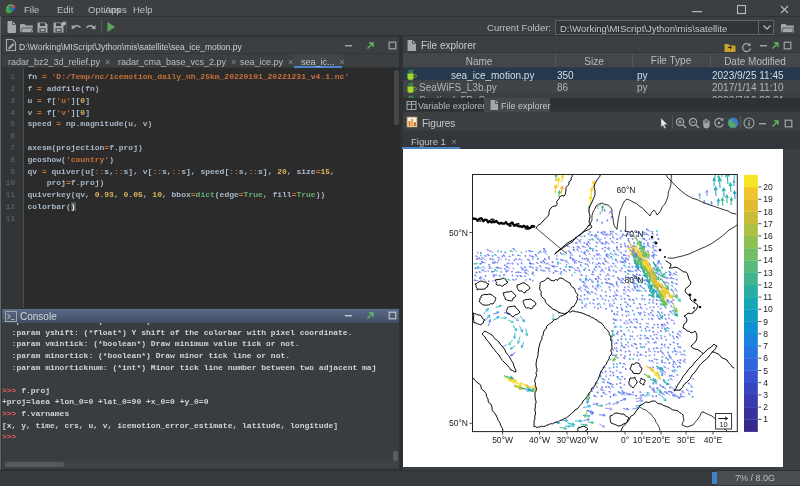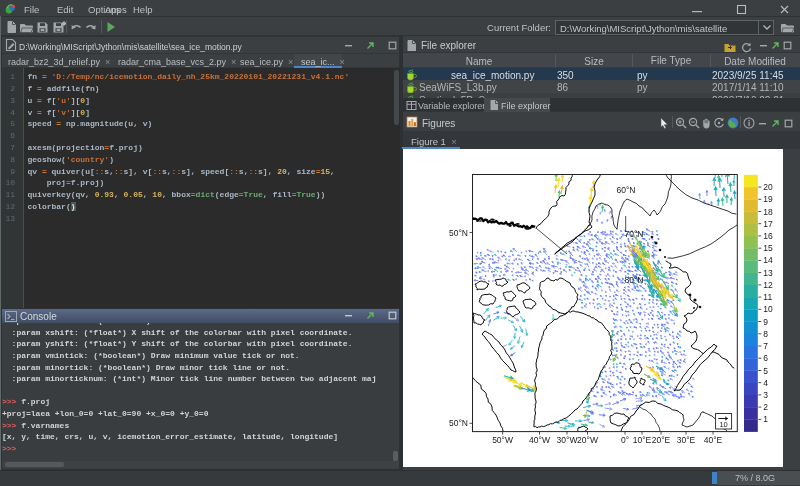--- a/index.html
+++ b/index.html
@@ -143,21 +143,20 @@
   </svg>
 <svg style="position:absolute;left:366px;top:311px" width="9" height="9" viewBox="0 0 9 9">
     <path d="M1.5 7.5 L7 2 M7 6 V2 H3" stroke="#62b562" stroke-width="1.4" fill="none"></path>
   </svg>
 <svg style="position:absolute;left:388px;top:311px" width="9" height="9" viewBox="0 0 9 9">
     <rect x="1.2" y="1.2" width="6.6" height="6.6" fill="none" stroke="#c2c8ce" stroke-width="1.2"></rect>
   </svg>
 <div class="abs mono" style="left:2px;top:323px;width:394px;height:137px;overflow:hidden;font-size:8px;font-weight:bold;color:#d2d4d6">
     <div style="margin-top:-8px">
       <div style="height:11.65px;line-height:11.65px;white-space:pre;color:#d2d4d6">  :param ticklabel: (*boolean*) Draw tick label or not.</div>
-      <div style="height:11.65px;line-height:11.65px;white-space:pre;color:#d2d4d6">  :param xshift: (*float*) X shift of the colorbar with pixel coordinate.</div>
       <div style="height:11.65px;line-height:11.65px;white-space:pre;color:#d2d4d6">  :param yshift: (*float*) Y shift of the colorbar with pixel coordinate.</div>
       <div style="height:11.65px;line-height:11.65px;white-space:pre;color:#d2d4d6">  :param vmintick: (*boolean*) Draw minimum value tick or not.</div>
       <div style="height:11.65px;line-height:11.65px;white-space:pre;color:#d2d4d6">  :param minortick: (*boolean*) Draw minor tick line or not.</div>
       <div style="height:11.65px;line-height:11.65px;white-space:pre;color:#d2d4d6">  :param minorticknum: (*int*) Minor tick line number between two adjacent maj</div>
       <div style="height:11.65px;line-height:11.65px;white-space:pre;color:#d2d4d6"></div>
       <div style="height:11.65px;line-height:11.65px;white-space:pre"><span style="color:#e05b5b">&gt;&gt;&gt;</span> f.proj</div>
       <div style="height:11.65px;line-height:11.65px;white-space:pre;color:#d2d4d6">+proj=laea +lon_0=0 +lat_0=90 +x_0=0 +y_0=0</div>
       <div style="height:11.65px;line-height:11.65px;white-space:pre"><span style="color:#e05b5b">&gt;&gt;&gt;</span> f.varnames</div>
       <div style="height:11.65px;line-height:11.65px;white-space:pre;color:#d2d4d6">[x, y, time, crs, u, v, icemotion_error_estimate, latitude, longitude]</div>
       <div style="height:11.65px;line-height:11.65px;white-space:pre"><span style="color:#e05b5b">&gt;&gt;&gt;</span> </div>

